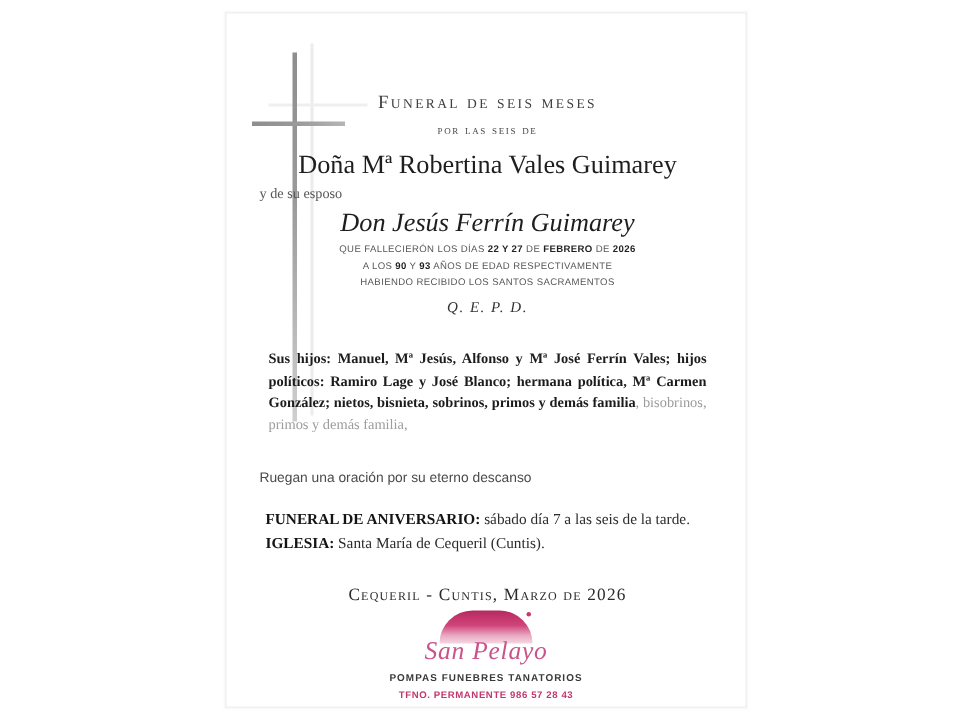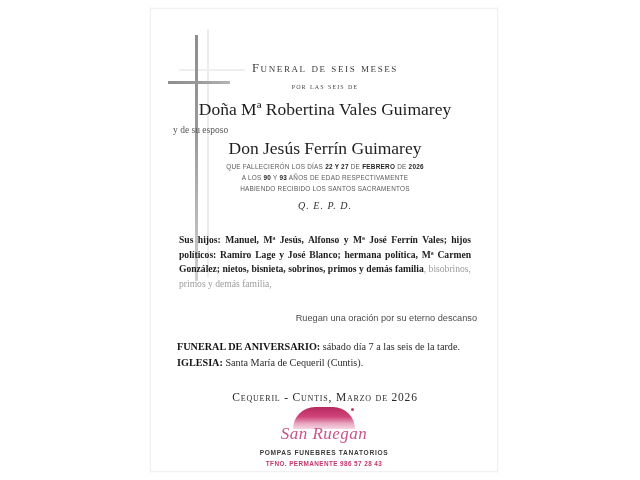--- a/index.html
+++ b/index.html
@@ -101,20 +101,21 @@
     font-size: 9.5px;
     color: #555;
     margin-top: 5px;
   }
   .name2 {
     text-align: center;
     font-size: 17.5px;
     color: #1e1e1e;
     margin-top: 3px;
     white-space: nowrap;
+    font-style: italic;
   }
 
   .micro {
     text-align: center;
     font-family: "Liberation Sans", sans-serif;
     font-size: 6.4px;
     letter-spacing: 0.25px;
     color: #585858;
     margin-top: 4px;
   }
@@ -133,21 +134,21 @@
     margin: 22px 6px 0 6px;
     text-align: justify;
     font-size: 9.6px;
     line-height: 14.6px;
     color: #2a2a2a;
   }
   .family .bold { font-weight: bold; color: #1c1c1c; }
   .family .faint { color: #9c9c9c; font-weight: normal; }
 
   .ruegan {
-    text-align: right;
+    text-align: left;
     font-family: "Liberation Sans", sans-serif;
     font-size: 9.2px;
     color: #4b4b4b;
     margin-top: 22px;
   }
 
   .detail {
     margin-top: 16px;
     font-size: 10.2px;
     color: #2b2b2b;
@@ -264,18 +265,18 @@
         <span class="lbl">IGLESIA:</span><span> Santa María de Cequeril (Cuntis).</span>
       </div>
     </div>
 
     <div class="place">Cequeril - Cuntis, Marzo de 2026</div>
   </div>
 
   <div id="logo">
     <div class="logo-arc"></div>
     <div class="logo-dot"></div>
-    <div class="logo-word">San Ruegan</div>
+    <div class="logo-word">San Pelayo</div>
     <div class="logo-sub">POMPAS FUNEBRES TANATORIOS</div>
     <div class="logo-tel">TFNO. PERMANENTE 986 57 28 43</div>
   </div>
 
 </div>
 
 </body></html>

